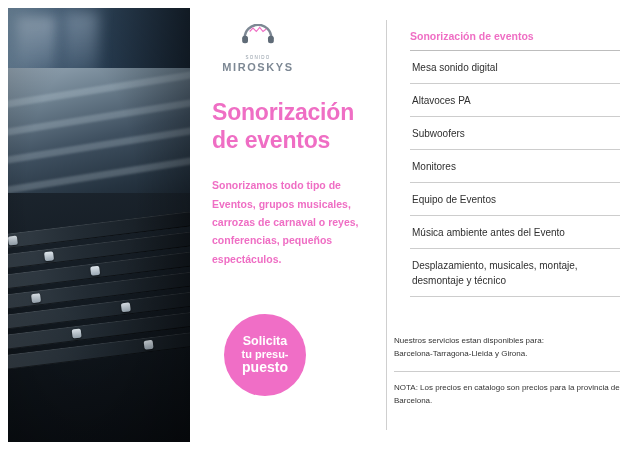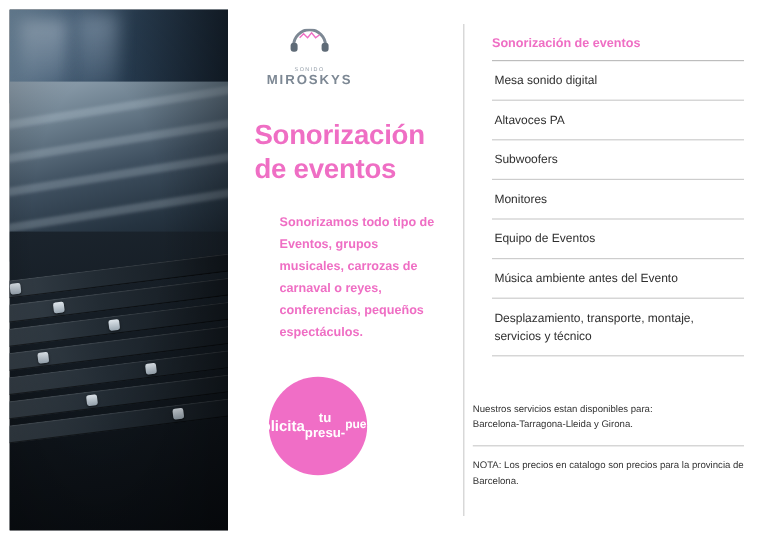--- a/index.html
+++ b/index.html
@@ -160,41 +160,40 @@
     line-height: 1.2;
     font-weight: 700;
     letter-spacing: -0.2px;
   }
   .intro {
     margin-top: 22px;
     color: #ef6ec4;
     font-size: 10.5px;
     line-height: 1.75;
     font-weight: 700;
-    margin-left: 21px;
   }
   .budget-circle {
     position: absolute;
     left: 34px;
     bottom: 46px;
     width: 82px;
     height: 82px;
     border-radius: 50%;
     background: #f06ec6;
     color: #ffffff;
     display: flex;
-    flex-direction: row;
+    flex-direction: column;
     align-items: center;
     justify-content: center;
     text-align: center;
     line-height: 1.12;
   }
   .budget-circle .l1 { font-size: 12.5px; font-weight: 700; }
   .budget-circle .l2 { font-size: 11px; font-weight: 700; }
-  .budget-circle .l3 { font-size: 10px; font-weight: 700; }
+  .budget-circle .l3 { font-size: 14px; font-weight: 700; }
 
   .divider {
     position: absolute;
     top: 12px;
     bottom: 12px;
     left: 0;
     width: 1px;
     background: #cfcfcf;
   }
 
@@ -302,21 +301,21 @@
 
       <div class="list-title">Sonorización de eventos</div>
 
       <div>
         <div class="list-item">Mesa sonido digital</div>
         <div class="list-item">Altavoces PA</div>
         <div class="list-item">Subwoofers</div>
         <div class="list-item">Monitores</div>
         <div class="list-item">Equipo de Eventos</div>
         <div class="list-item">Música ambiente antes del Evento</div>
-        <div class="list-item">Desplazamiento, transporte, montaje, servicios y técnico</div>
+        <div class="list-item">Desplazamiento, musicales, montaje, desmontaje y técnico</div>
       </div>
 
       <div class="footer">
         <div>Nuestros servicios estan disponibles para:</div>
         <div>Barcelona-Tarragona-Lleida y Girona.</div>
         <div class="note">NOTA: Los precios en catalogo son precios para la provincia de Barcelona.</div>
       </div>
     </div>
 
   </div>

